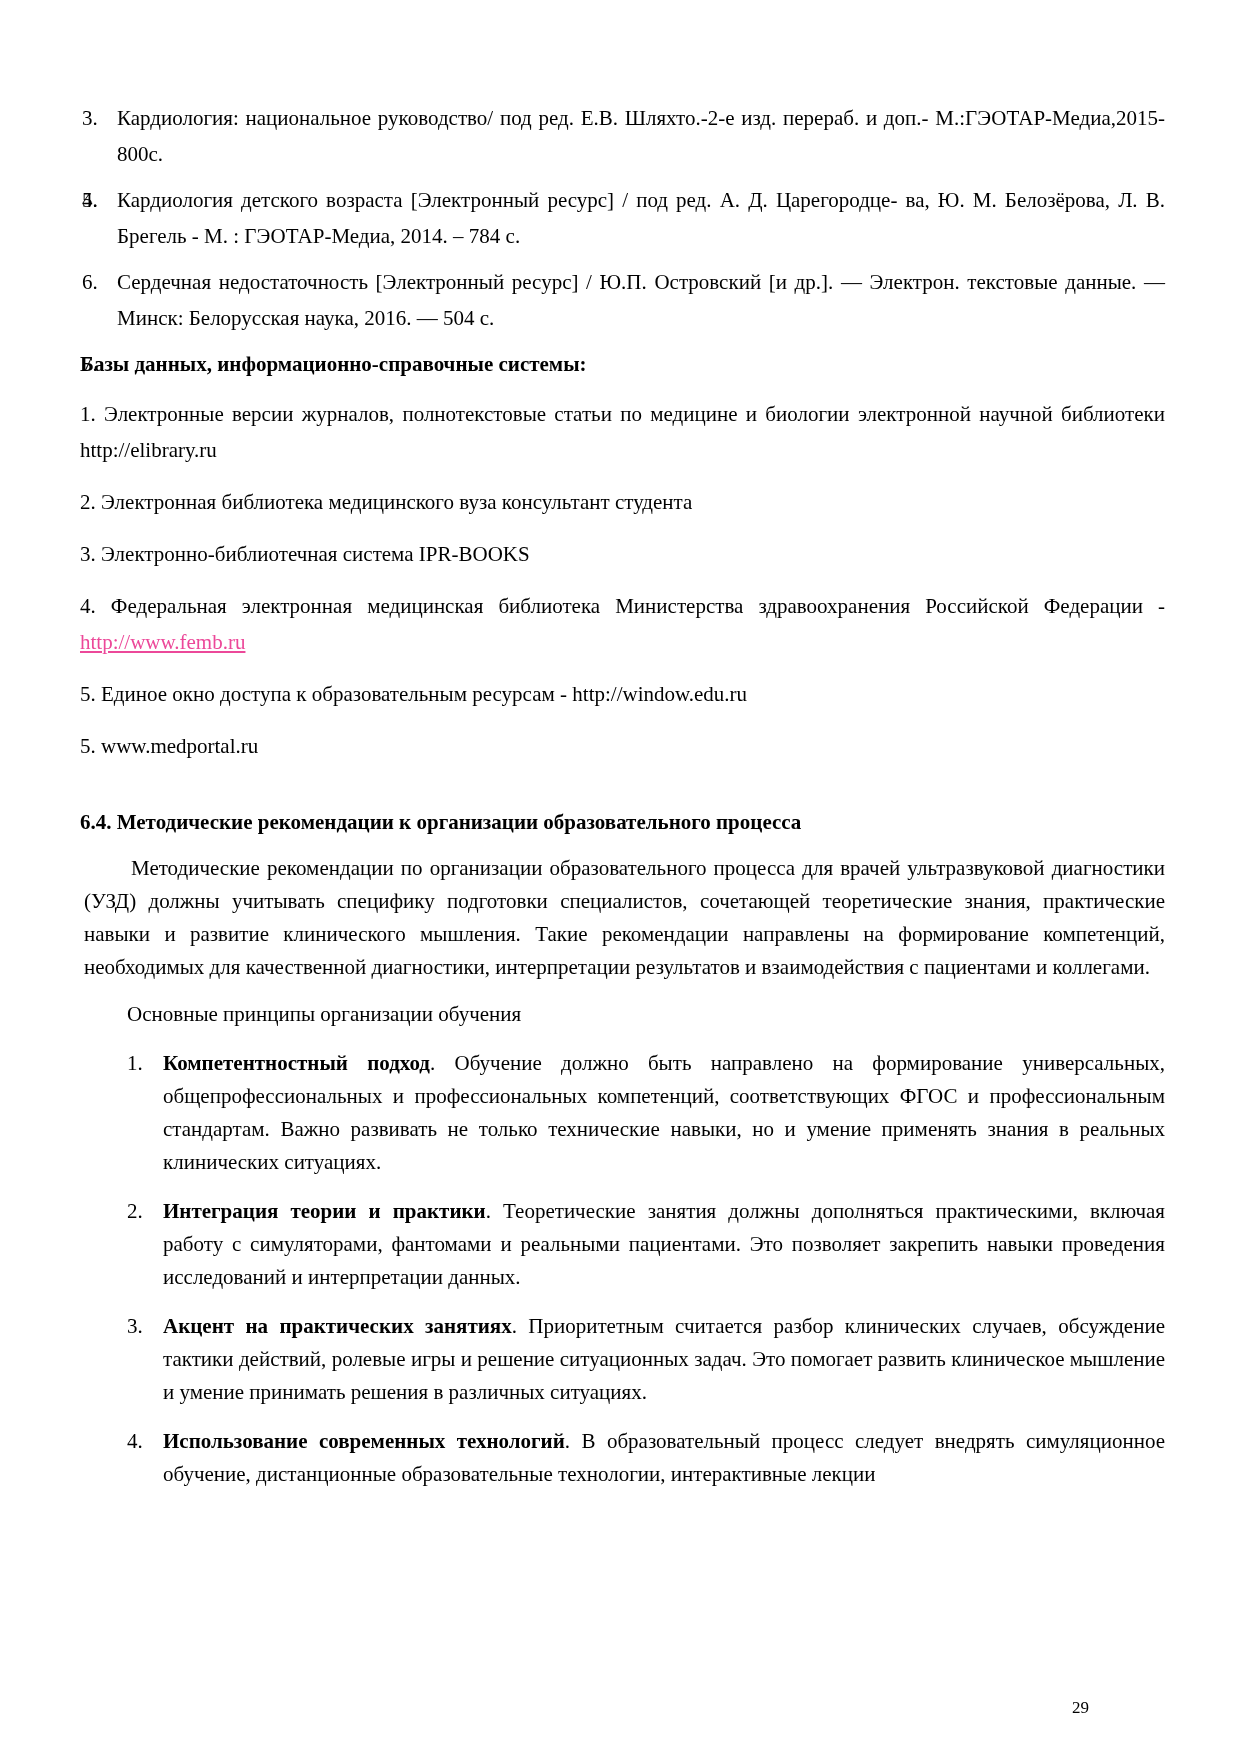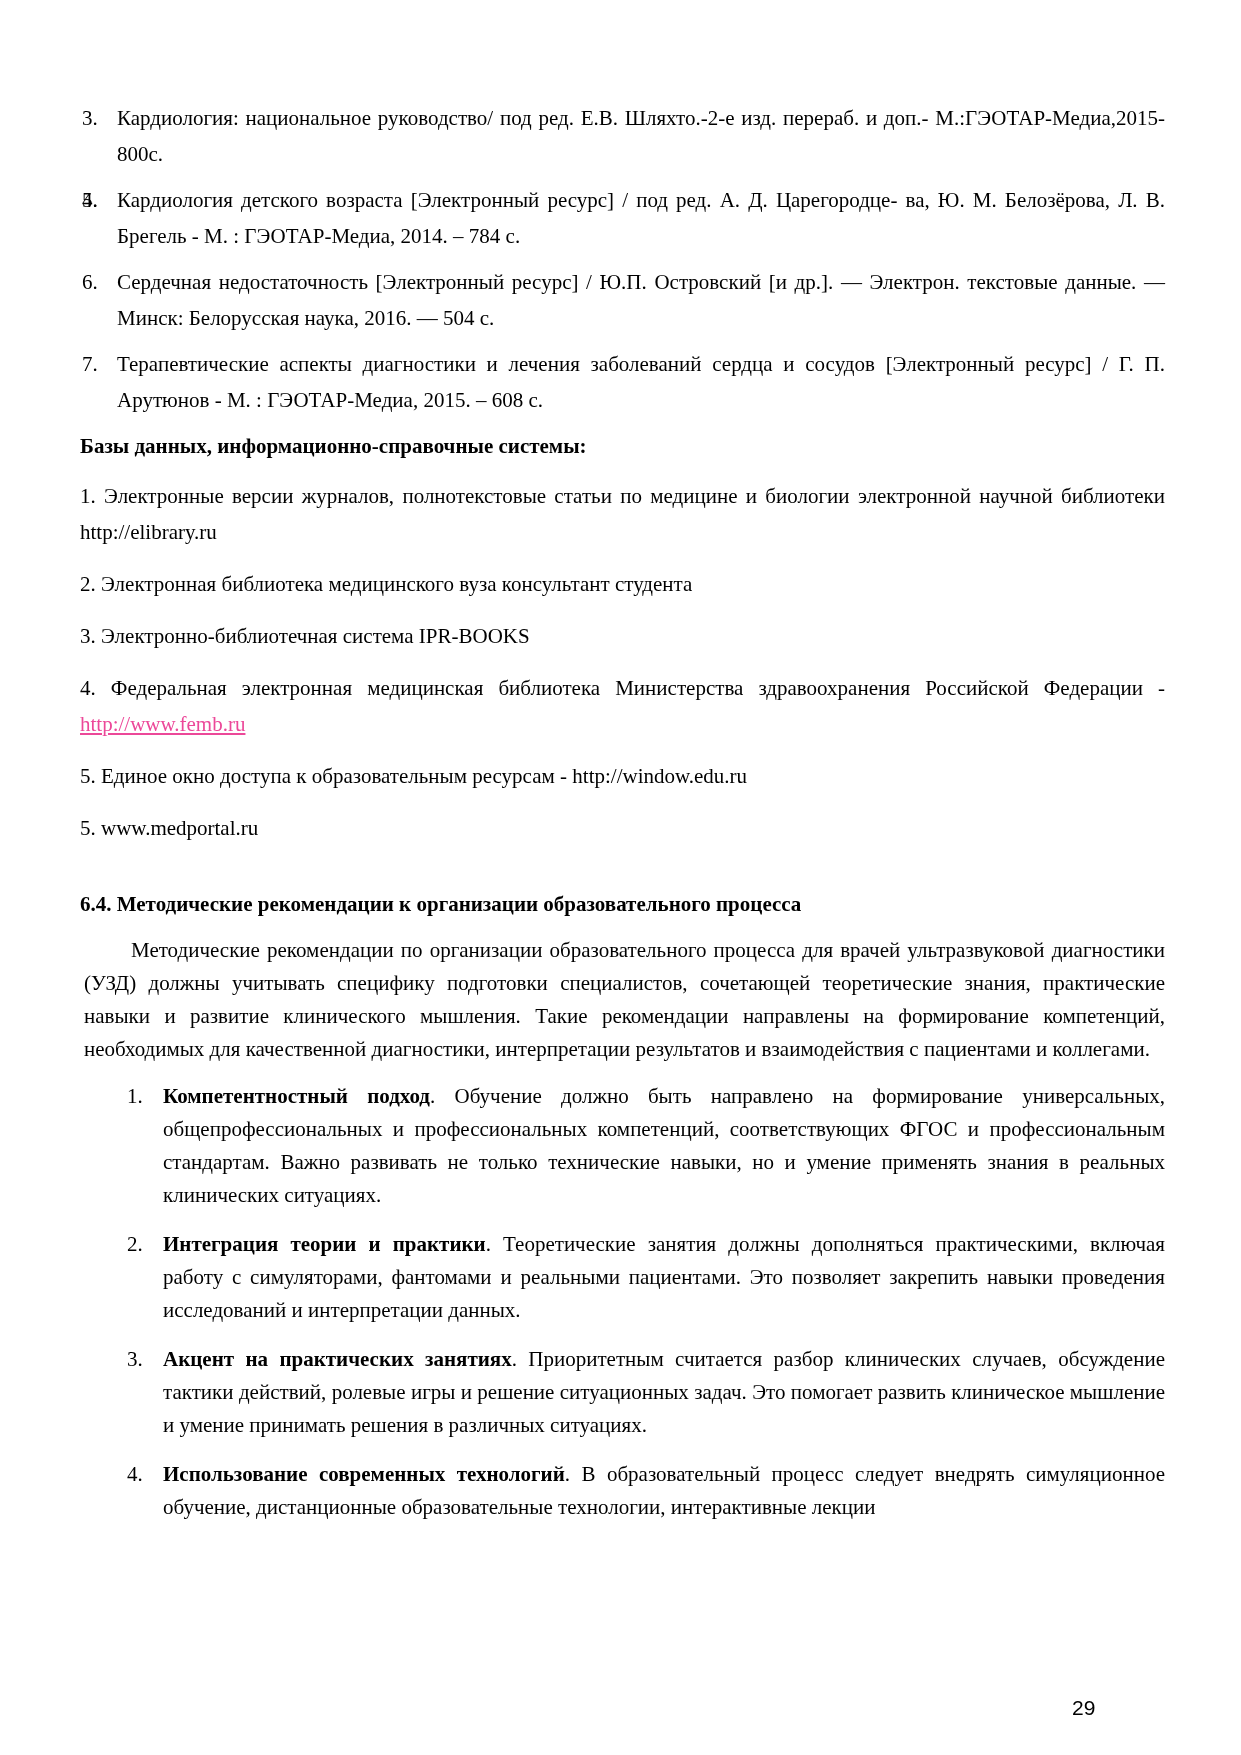--- a/index.html
+++ b/index.html
@@ -76,22 +76,22 @@
     left: 0;
     top: 0;
   }
   .p-title {
     font-weight: bold;
   }
   .page-number {
     position: absolute;
     left: 1072px;
     top: 1698px;
-    font-family: Liberation Sans, sans-serif;
-    font-size: 21px;
+    font-family: Liberation Serif, serif;
+    font-size: 17px;
     line-height: 20px;
   }
 </style>
 </head>
 <body>
 
 <div class="page">
 
   <div class="ref-item">
     <span class="ref-num">3.</span>
@@ -103,36 +103,36 @@
   <div class="ref-item">
     <span class="ref-num">5.</span>
     <span>Кардиология детского возраста [Электронный ресурс] / под ред. А. Д. Царегородце- ва, Ю. М. Белозёрова, Л. В. Брегель - М. : ГЭОТАР-Медиа, 2014. – 784 с.</span>
   </div>
   <div class="ref-item">
     <span class="ref-num">6.</span>
     <span>Сердечная недостаточность [Электронный ресурс] / Ю.П. Островский [и др.]. — Электрон. текстовые данные. — Минск: Белорусская наука, 2016. — 504 с.</span>
   </div>
   <div class="ref-item">
     <span class="ref-num">7.</span>
-    <span>Терапевтические аспекты диагностики и лечения заболеваний сердца и сосудов [Электронный ресурс] / Г. П. Арутюнов - М. : ГЭОТАР-Медиа, 2015. – 608 с.</span>
   </div>
 
   <p class="db-heading">Базы данных, информационно-справочные системы:</p>
 
   <p class="db-item">1. Электронные версии журналов, полнотекстовые статьи по медицине и биологии электронной научной библиотеки http://elibrary.ru</p>
   <p class="db-item">2. Электронная библиотека медицинского вуза консультант студента</p>
   <p class="db-item">3. Электронно-библиотечная система IPR-BOOKS</p>
   <p class="db-item"><span>4. Федеральная электронная медицинская библиотека Министерства здравоохранения Российской Федерации - </span><span class="doc-link">http://www.femb.ru</span></p>
   <p class="db-item">5. Единое окно доступа к образовательным ресурсам - http://window.edu.ru</p>
   <p class="db-item">5. www.medportal.ru</p>
 
   <h2 class="section-heading">6.4. Методические рекомендации к организации образовательного процесса</h2>
 
   <p class="section-intro">Методические рекомендации по организации образовательного процесса для врачей ультразвуковой диагностики (УЗД) должны учитывать специфику подготовки специалистов, сочетающей теоретические знания, практические навыки и развитие клинического мышления. Такие рекомендации направлены на формирование компетенций, необходимых для качественной диагностики, интерпретации результатов и взаимодействия с пациентами и коллегами.</p>
 
+  <p class="subheading">Основные принципы организации обучения</p>
 
   <div class="principle">
     <span class="p-num">1.</span>
     <span class="p-title">Компетентностный подход</span><span>. Обучение должно быть направлено на формирование универсальных, общепрофессиональных и профессиональных компетенций, соответствующих ФГОС и профессиональным стандартам. Важно развивать не только технические навыки, но и умение применять знания в реальных клинических ситуациях.</span>
   </div>
   <div class="principle">
     <span class="p-num">2.</span>
     <span class="p-title">Интеграция теории и практики</span><span>. Теоретические занятия должны дополняться практическими, включая работу с симуляторами, фантомами и реальными пациентами. Это позволяет закрепить навыки проведения исследований и интерпретации данных.</span>
   </div>
   <div class="principle">

